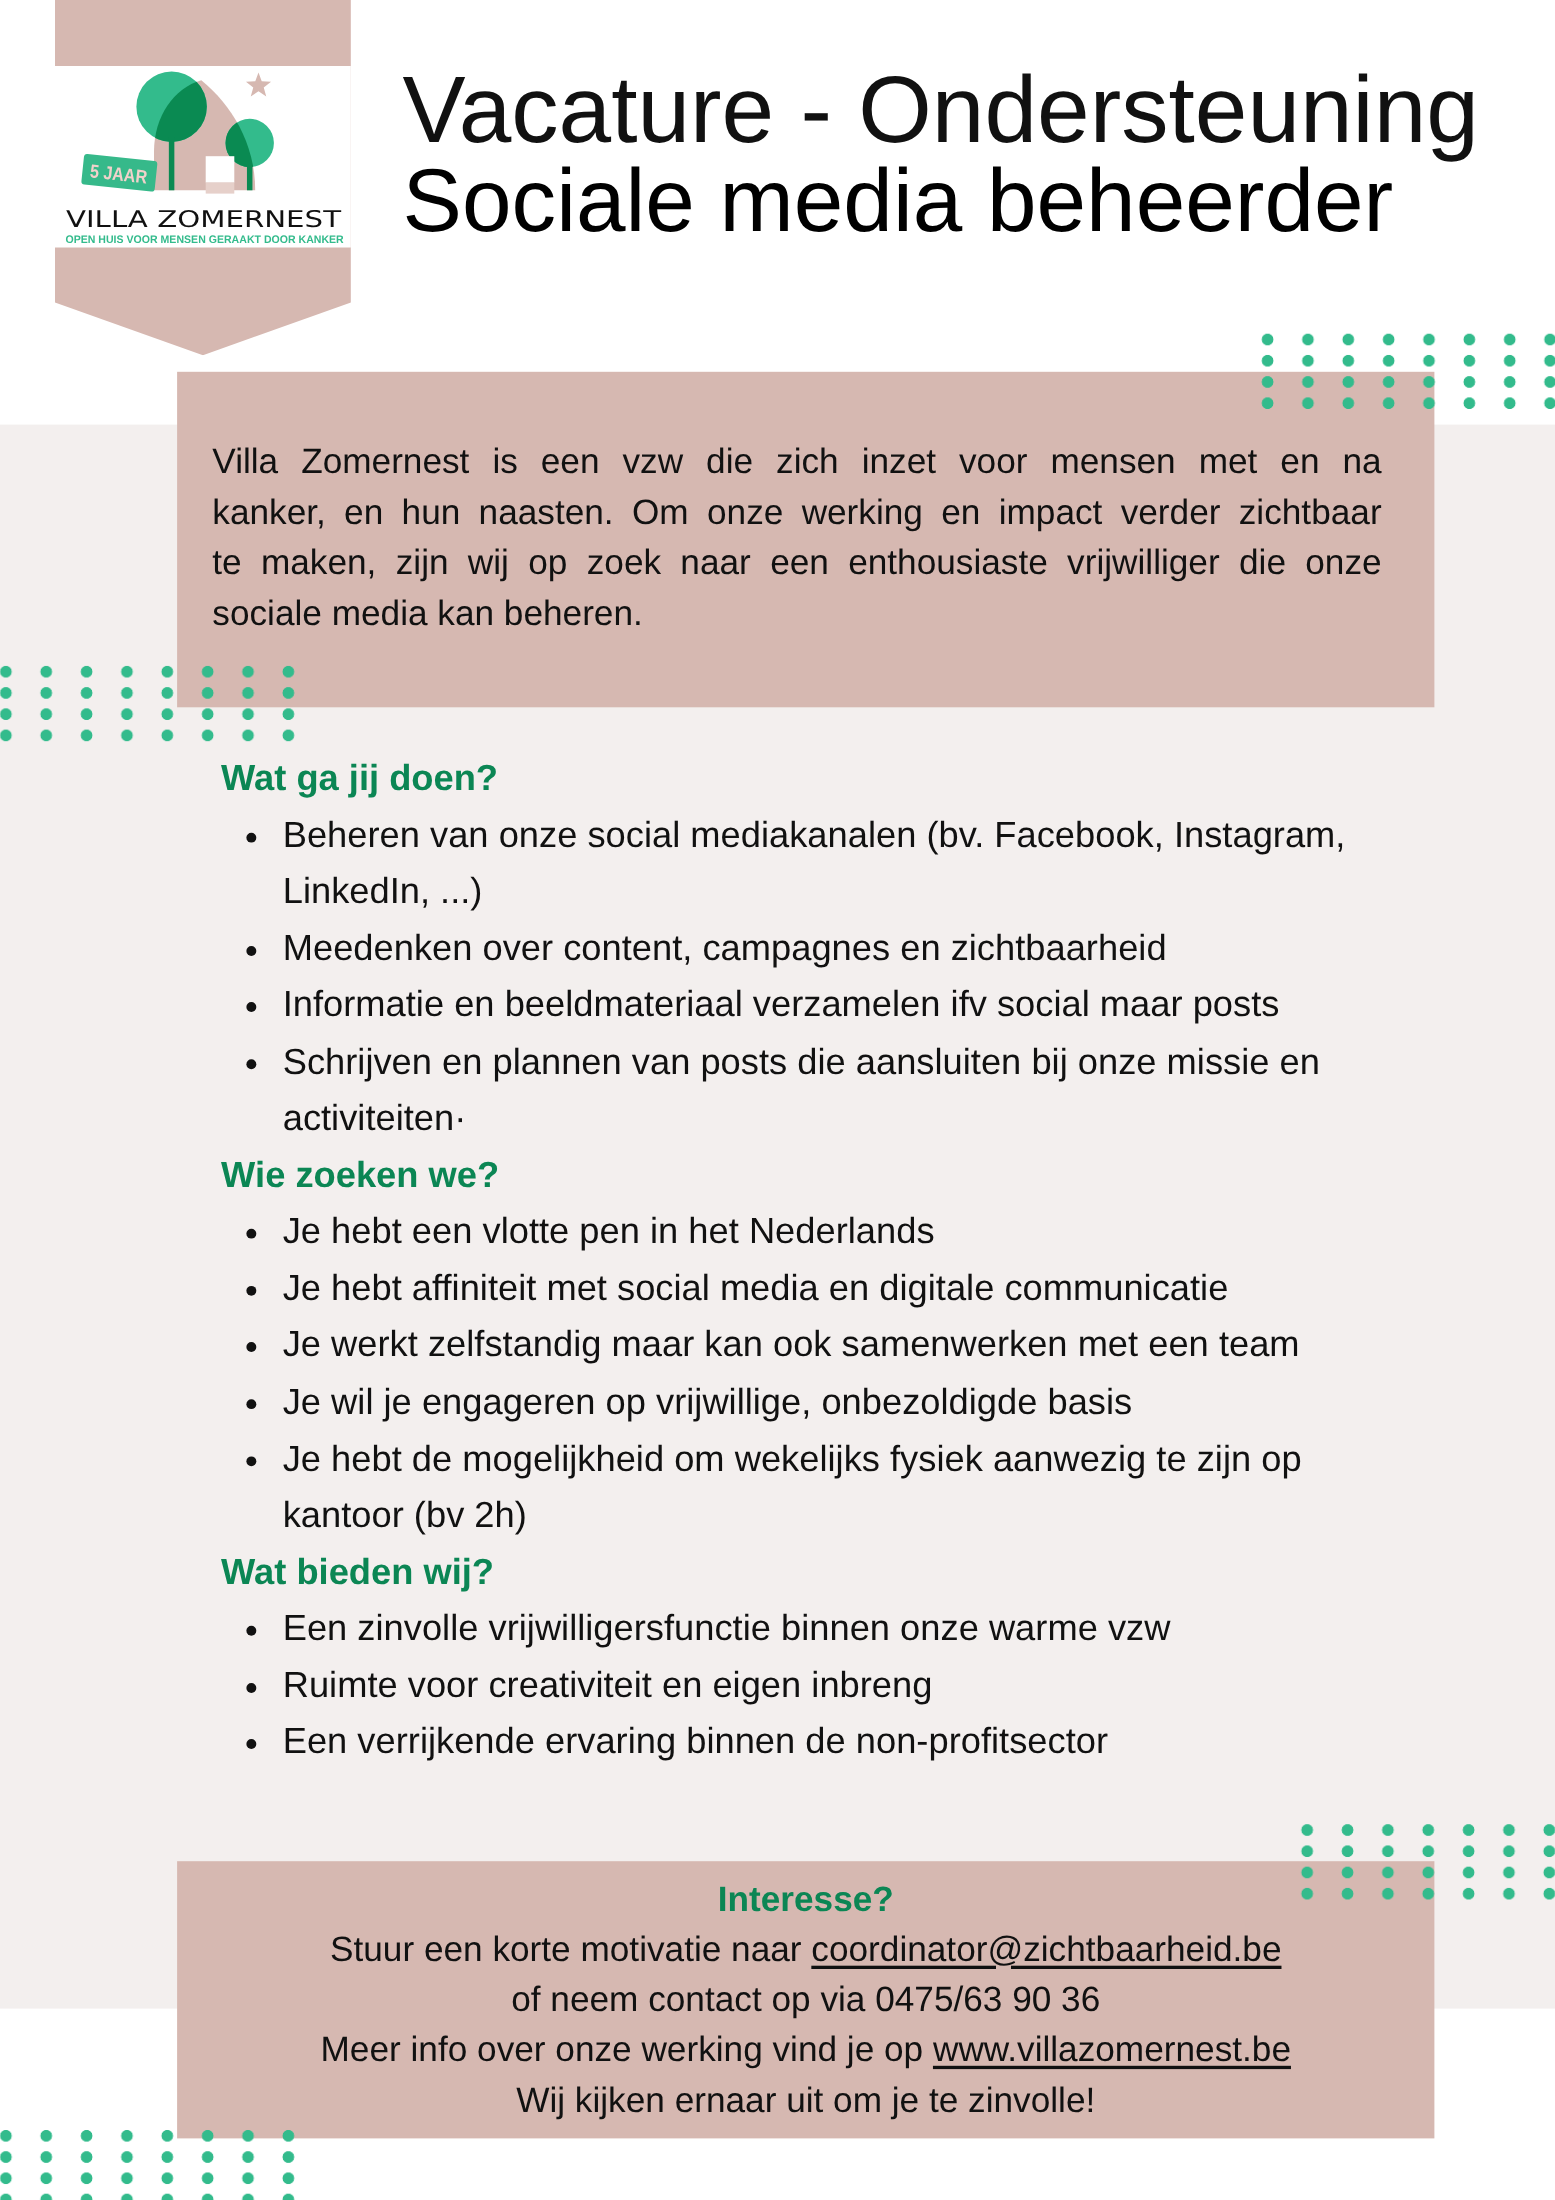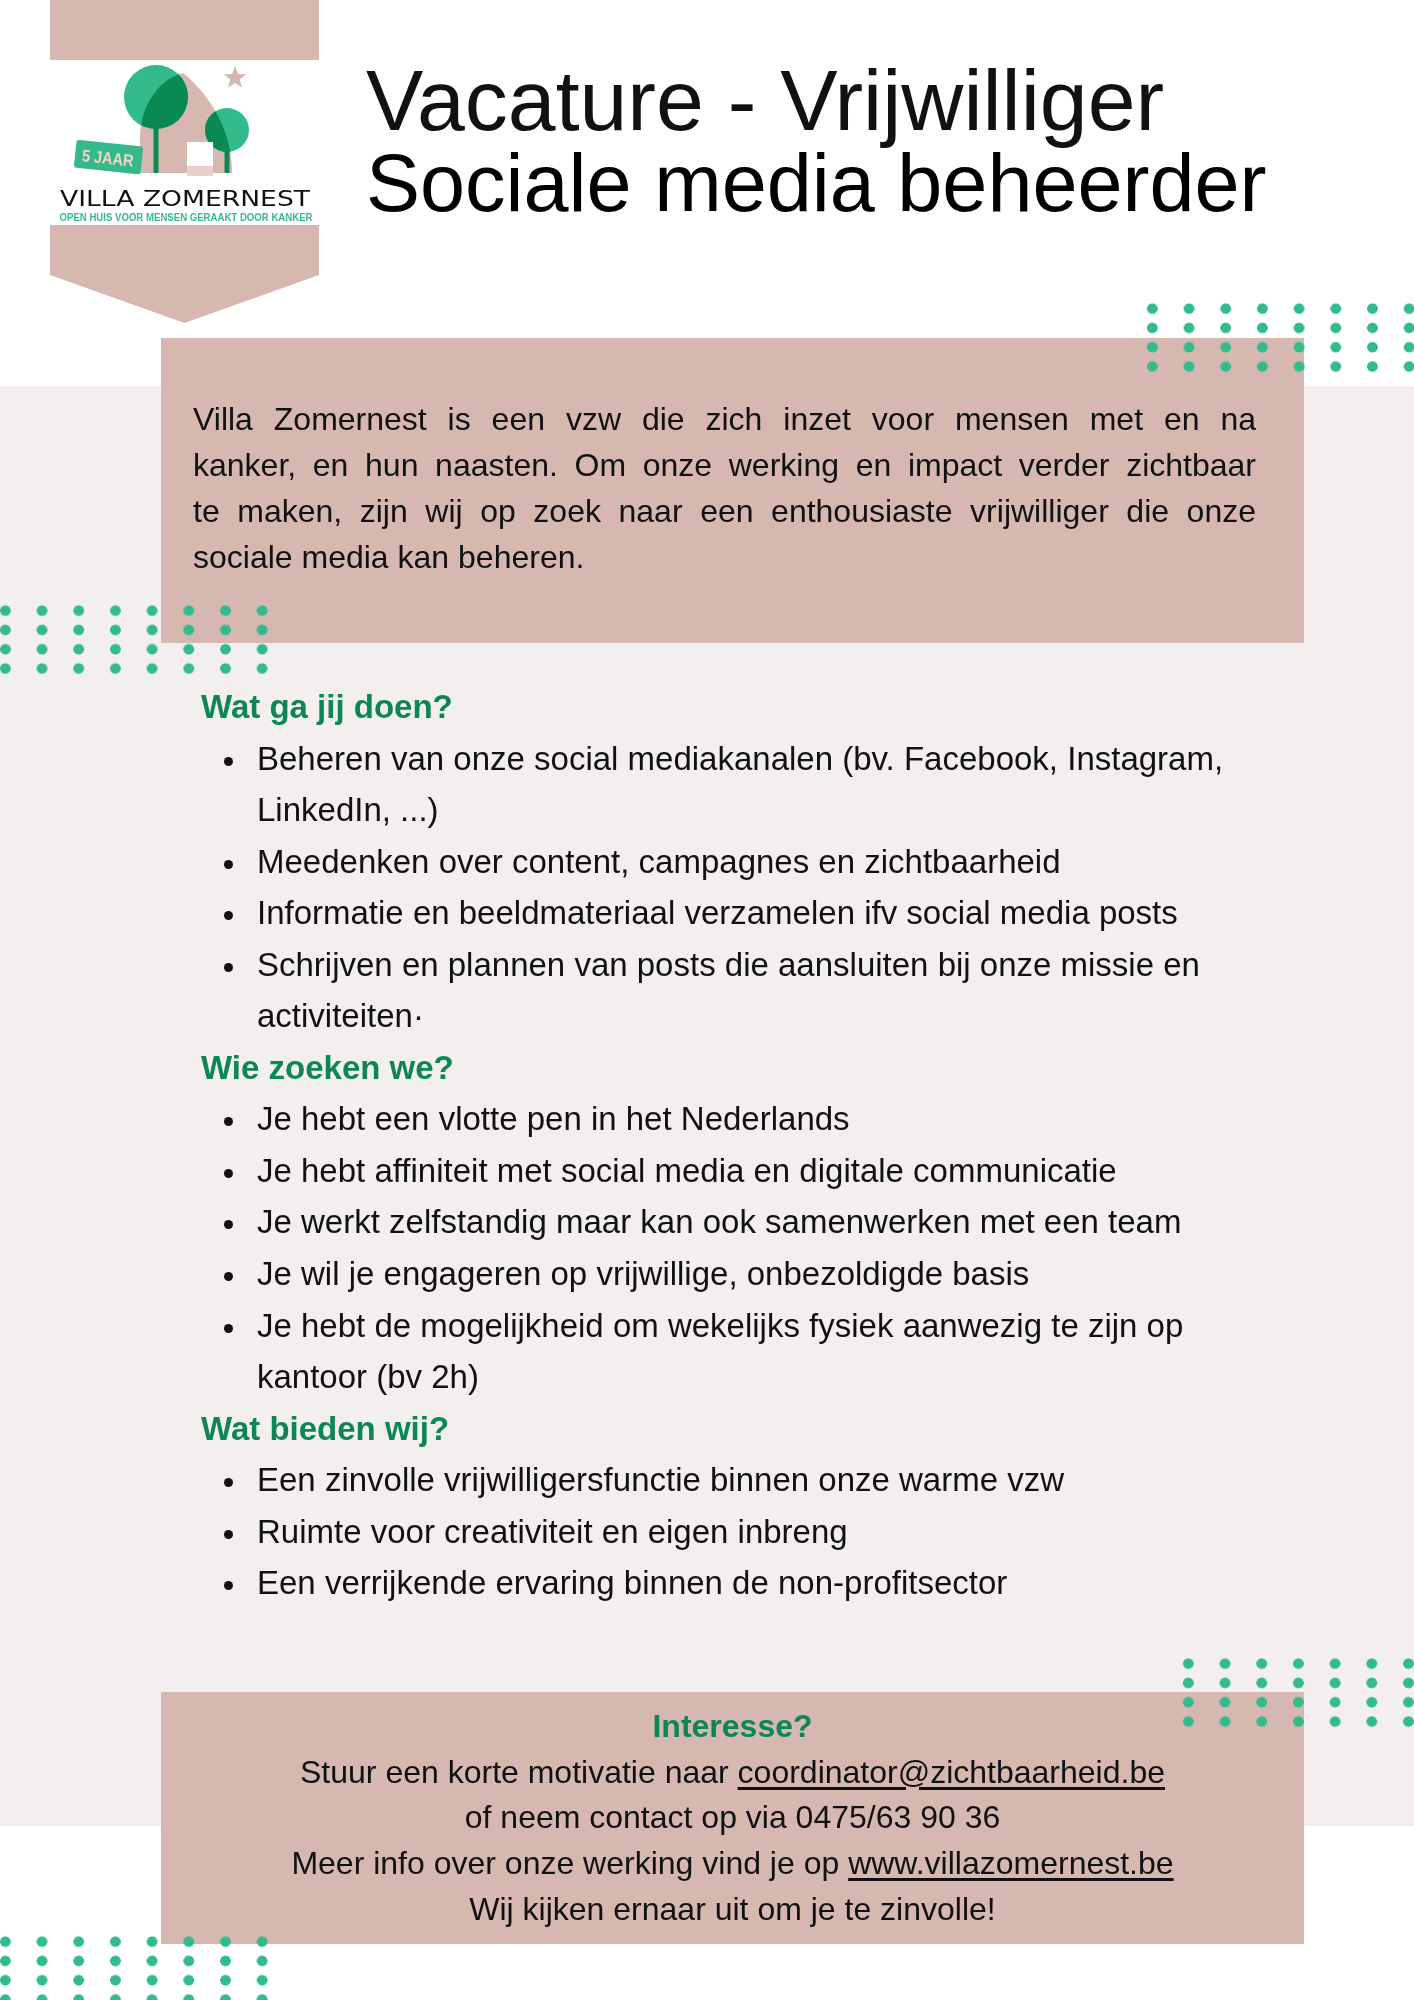--- a/index.html
+++ b/index.html
@@ -95,21 +95,21 @@
     <rect x="187" y="166" width="26" height="10" fill="#e6d0ca"></rect>
     <g transform="rotate(6 108 157)">
       <rect x="75" y="143" width="67" height="28" rx="3" fill="#36b98a"></rect>
       <text x="108" y="164" text-anchor="middle" font-family="Liberation Sans, sans-serif" font-weight="bold" font-size="17" fill="#f2d2cb" textLength="52" lengthAdjust="spacingAndGlyphs">5 JAAR</text>
     </g>
   </g>
   <text x="185" y="206" text-anchor="middle" font-family="DejaVu Sans, sans-serif" font-size="21" fill="#111111" textLength="250" lengthAdjust="spacingAndGlyphs">VILLA ZOMERNEST</text>
   <text x="186" y="221" text-anchor="middle" font-family="Liberation Sans, sans-serif" font-weight="bold" font-size="10" fill="#33bb8c" textLength="253" lengthAdjust="spacingAndGlyphs">OPEN HUIS VOOR MENSEN GERAAKT DOOR KANKER</text>
 </svg>
 
-<div class="abs title-1">Vacature - Vrijwilliger</div>
+<div class="abs title-1">Vacature - Ondersteuning</div>
 <div class="abs title-2">Sociale media beheerder</div>
 
 <div class="abs intro-text">
   <div class="intro-line just">Villa Zomernest is een vzw die zich inzet voor mensen met en na</div>
   <div class="intro-line just">kanker, en hun naasten. Om onze werking en impact verder zichtbaar</div>
   <div class="intro-line just">te maken, zijn wij op zoek naar een enthousiaste vrijwilliger die onze</div>
   <div class="intro-line">sociale media kan beheren.</div>
 </div>
 
 <div class="abs body-list">
@@ -123,21 +123,21 @@
     </div>
   <div class="line">
       <span class="txt">LinkedIn, ...)</span>
     </div>
   <div class="line">
       <span class="bullet"></span>
       <span class="txt">Meedenken over content, campagnes en zichtbaarheid</span>
     </div>
   <div class="line">
       <span class="bullet"></span>
-      <span class="txt">Informatie en beeldmateriaal verzamelen ifv social media posts</span>
+      <span class="txt">Informatie en beeldmateriaal verzamelen ifv social maar posts</span>
     </div>
   <div class="line">
       <span class="bullet"></span>
       <span class="txt">Schrijven en plannen van posts die aansluiten bij onze missie en</span>
     </div>
   <div class="line">
       <span class="txt">activiteiten·</span>
     </div>
 
   <div class="line heading">

